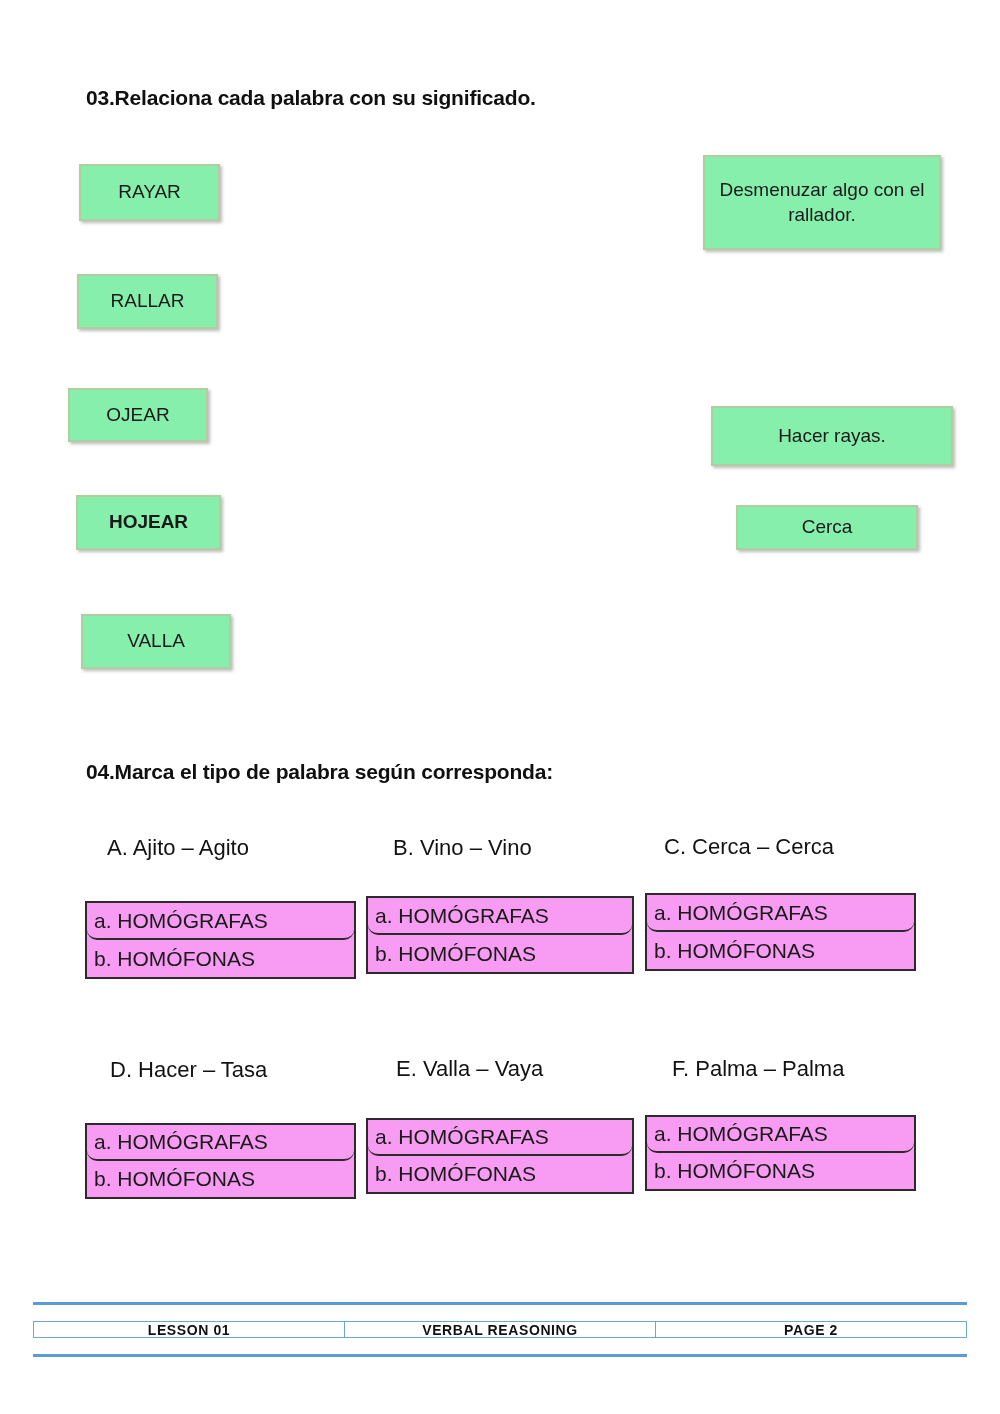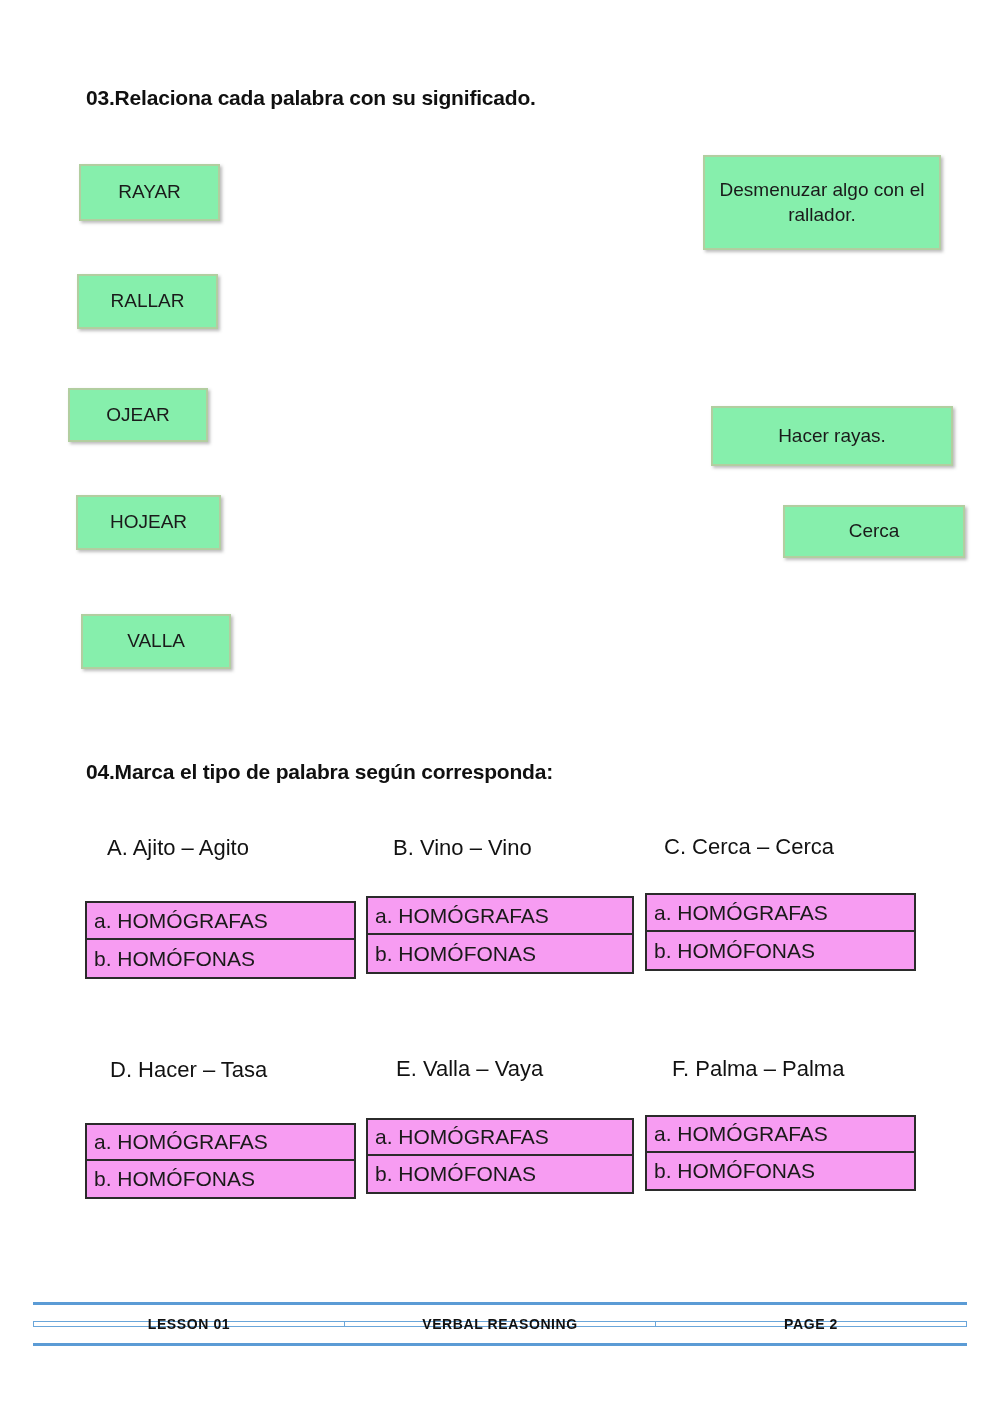--- a/index.html
+++ b/index.html
@@ -68,32 +68,33 @@
   .pink-row {
     box-sizing: border-box;
     background: #f79cf2;
     font-size: 21px;
     color: #1a1a1a;
     display: flex;
     align-items: center;
     padding-left: 7px;
     height: 50%;
     white-space: nowrap;
+    border-radius: 10px;
   }
   .pink-row.top {
     border-bottom: 2px solid #2b2b2b;
   }
 
   
   #footer {
     position: absolute;
     left: 33px;
     top: 1302px;
     width: 934px;
-    height: 44px;
+    height: 55px;
     box-sizing: border-box;
     border-top: 3px solid #5b9bd5;
     border-bottom: 3px solid #5b9bd5;
     padding: 16px 0;
   }
   #footer-inner {
     box-sizing: border-box;
     width: 100%;
     height: 100%;
     border: 1px solid #6aa6da;
@@ -122,34 +123,34 @@
 
   <div class="green-box" style="left:79px; top:164px; width:141px; height:57px;">
     <span>RAYAR</span>
   </div>
   <div class="green-box" style="left:77px; top:274px; width:141px; height:55px;">
     <span>RALLAR</span>
   </div>
   <div class="green-box" style="left:68px; top:388px; width:140px; height:54px;">
     <span>OJEAR</span>
   </div>
-  <div class="green-box" style="left:76px; top:495px; width:145px; height:55px;">
+  <div class="green-box" style="left:76px; top:495px; width:145px; height:55px;font-weight:bold;">
     <span>HOJEAR</span>
   </div>
   <div class="green-box" style="left:81px; top:614px; width:150px; height:55px;">
     <span>VALLA</span>
   </div>
 
   <div class="green-box" style="left:703px; top:155px; width:238px; height:95px;">
     <span>Desmenuzar algo con el rallador.</span>
   </div>
   <div class="green-box" style="left:711px; top:406px; width:242px; height:60px;">
     <span>Hacer rayas.</span>
   </div>
-  <div class="green-box" style="left:736px; top:505px; width:182px; height:53px;margin-left:47px;">
+  <div class="green-box" style="left:736px; top:505px; width:182px; height:45px;">
     <span>Cerca</span>
   </div>
 
   <div class="q-heading" id="heading-04">04.Marca el tipo de palabra según corresponda:</div>
 
   <div class="item-label" style="left:107px; top:835px;">
     <span>A. Ajito – Agito</span>
   </div>
   <div class="item-label" style="left:393px; top:835px;">
     <span>B. Vino – Vino</span>

